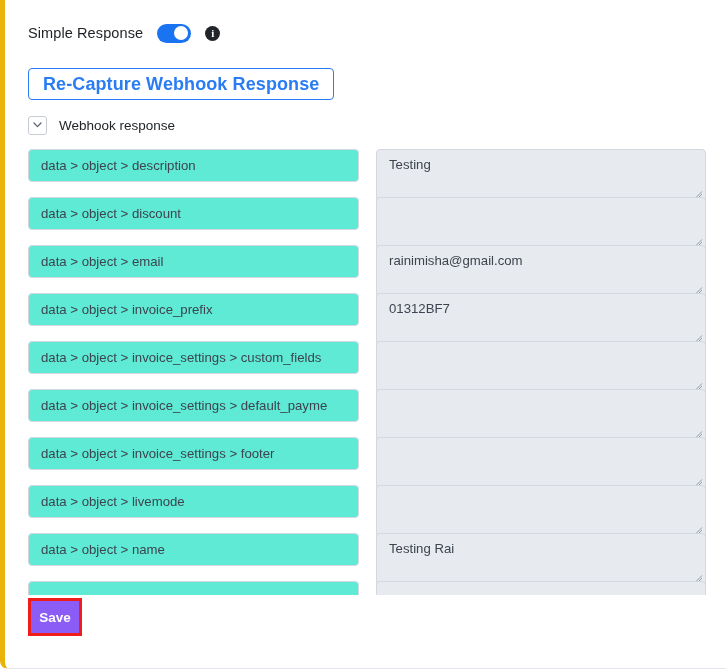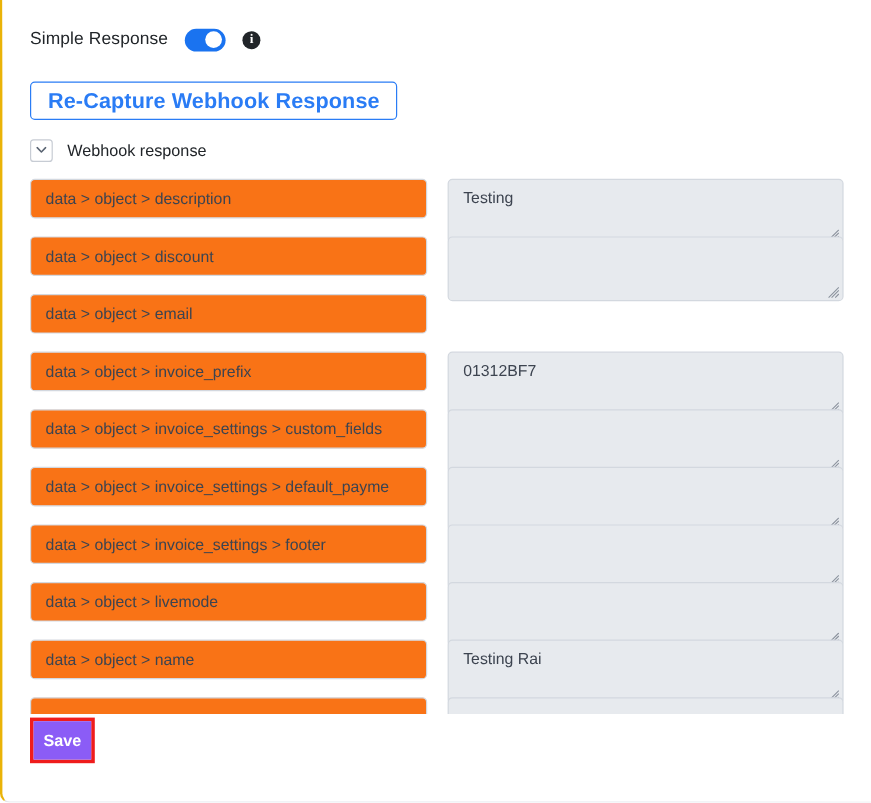--- a/index.html
+++ b/index.html
@@ -15,21 +15,21 @@
     font-family: "Liberation Sans", sans-serif;
     -webkit-font-smoothing: antialiased;
   }
 
   .panel {
     position: relative;
     width: 726px;
     height: 669px;
     box-sizing: border-box;
     background: #ffffff;
-    border-left: 2px solid #eab308;
+    border-left: 5px solid #eab308;
     border-bottom: 1px solid #e3e6ec;
     border-bottom-left-radius: 8px;
     overflow: hidden;
   }
 
   
   .simple-row {
     position: absolute;
     left: 23px;
     top: 20px;
@@ -144,21 +144,21 @@
     display: flex;
     align-items: flex-start;
   }
   .key-field {
     position: absolute;
     left: 23px;
     top: 4px;
     width: 331px;
     height: 33px;
     box-sizing: border-box;
-    background: #f97316;
+    background: #5eead4;
     border: 1px solid #d3d8df;
     border-radius: 4px;
     padding: 0 12px;
     font-family: "Liberation Sans", sans-serif;
     font-size: 13.2px;
     color: #3d4450;
     line-height: 31px;
     white-space: nowrap;
     overflow: hidden;
     text-overflow: clip;
@@ -254,20 +254,23 @@
           </svg></div>
       </div>
       <div class="field-row">
         <div class="key-field">data &gt; object &gt; discount</div>
         <div class="val-field"><span></span><svg class="grip" width="10" height="10" viewBox="0 0 10 10" aria-hidden="true">
             <path d="M9 3 L3 9 M9 6 L6 9 M9 0.5 L0.5 9" stroke="#8b929d" stroke-width="0.9" fill="none"></path>
           </svg></div>
       </div>
       <div class="field-row">
         <div class="key-field">data &gt; object &gt; email</div>
+        <div class="val-field"><span>rainimisha@gmail.com</span><svg class="grip" width="10" height="10" viewBox="0 0 10 10" aria-hidden="true">
+            <path d="M9 3 L3 9 M9 6 L6 9 M9 0.5 L0.5 9" stroke="#8b929d" stroke-width="0.9" fill="none"></path>
+          </svg></div>
       </div>
       <div class="field-row">
         <div class="key-field">data &gt; object &gt; invoice_prefix</div>
         <div class="val-field"><span>01312BF7</span><svg class="grip" width="10" height="10" viewBox="0 0 10 10" aria-hidden="true">
             <path d="M9 3 L3 9 M9 6 L6 9 M9 0.5 L0.5 9" stroke="#8b929d" stroke-width="0.9" fill="none"></path>
           </svg></div>
       </div>
       <div class="field-row">
         <div class="key-field">data &gt; object &gt; invoice_settings &gt; custom_fields</div>
         <div class="val-field"><span></span><svg class="grip" width="10" height="10" viewBox="0 0 10 10" aria-hidden="true">

